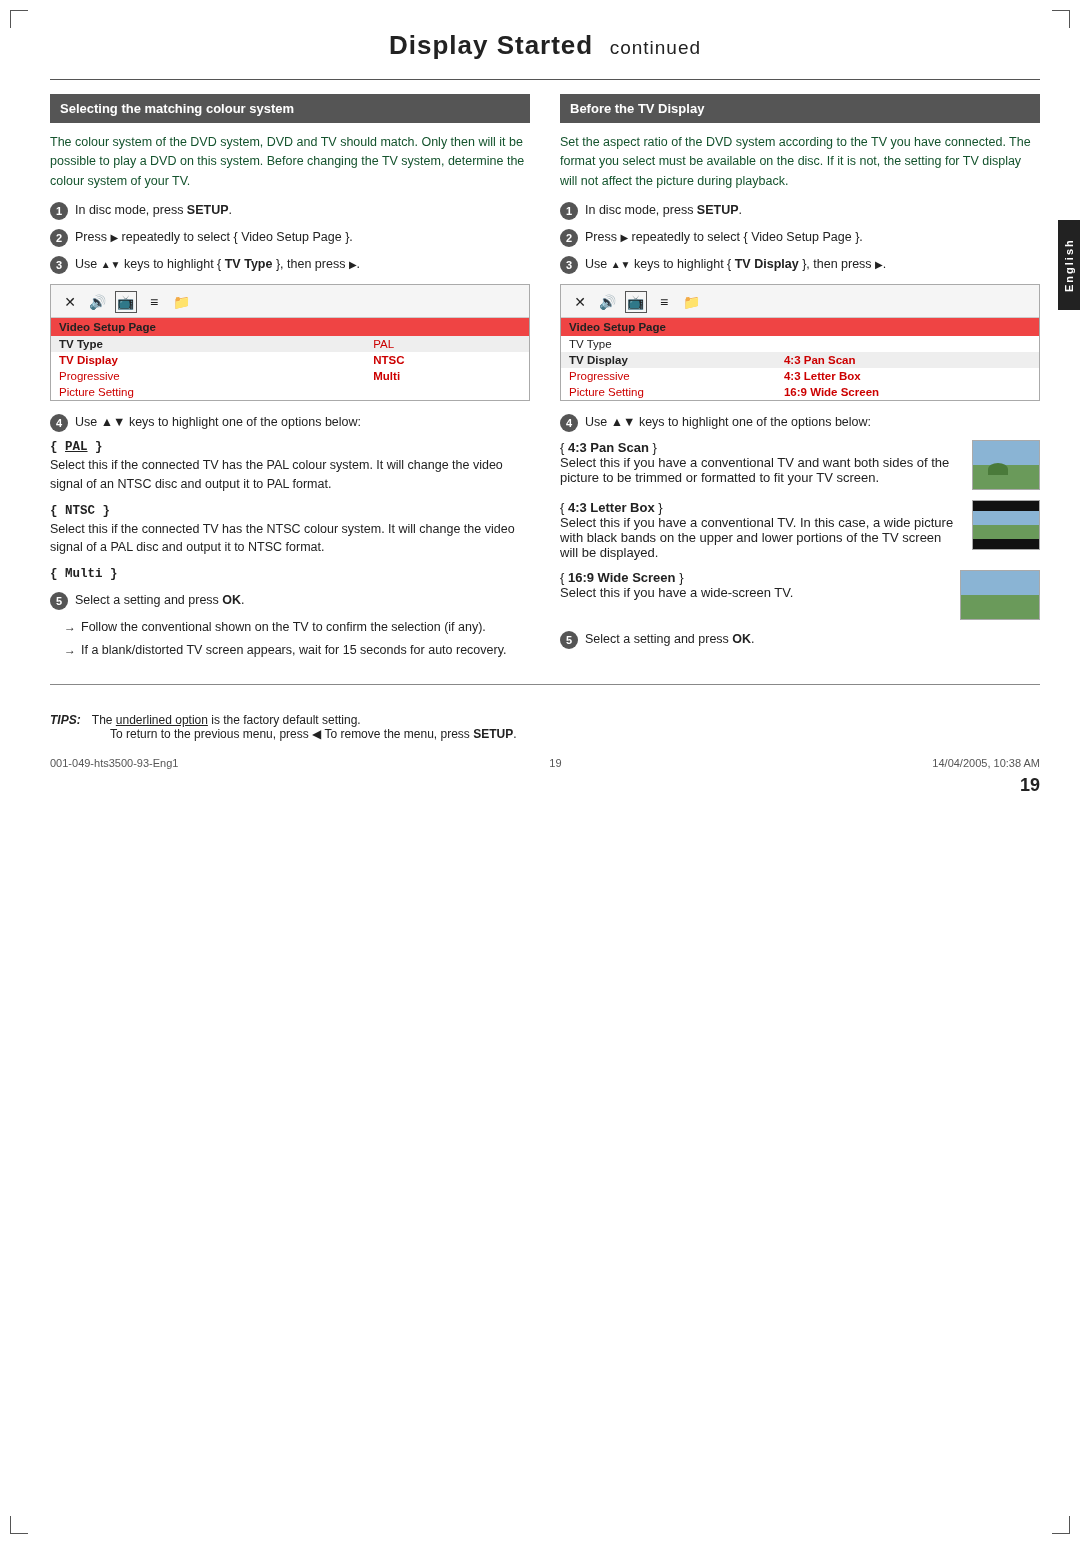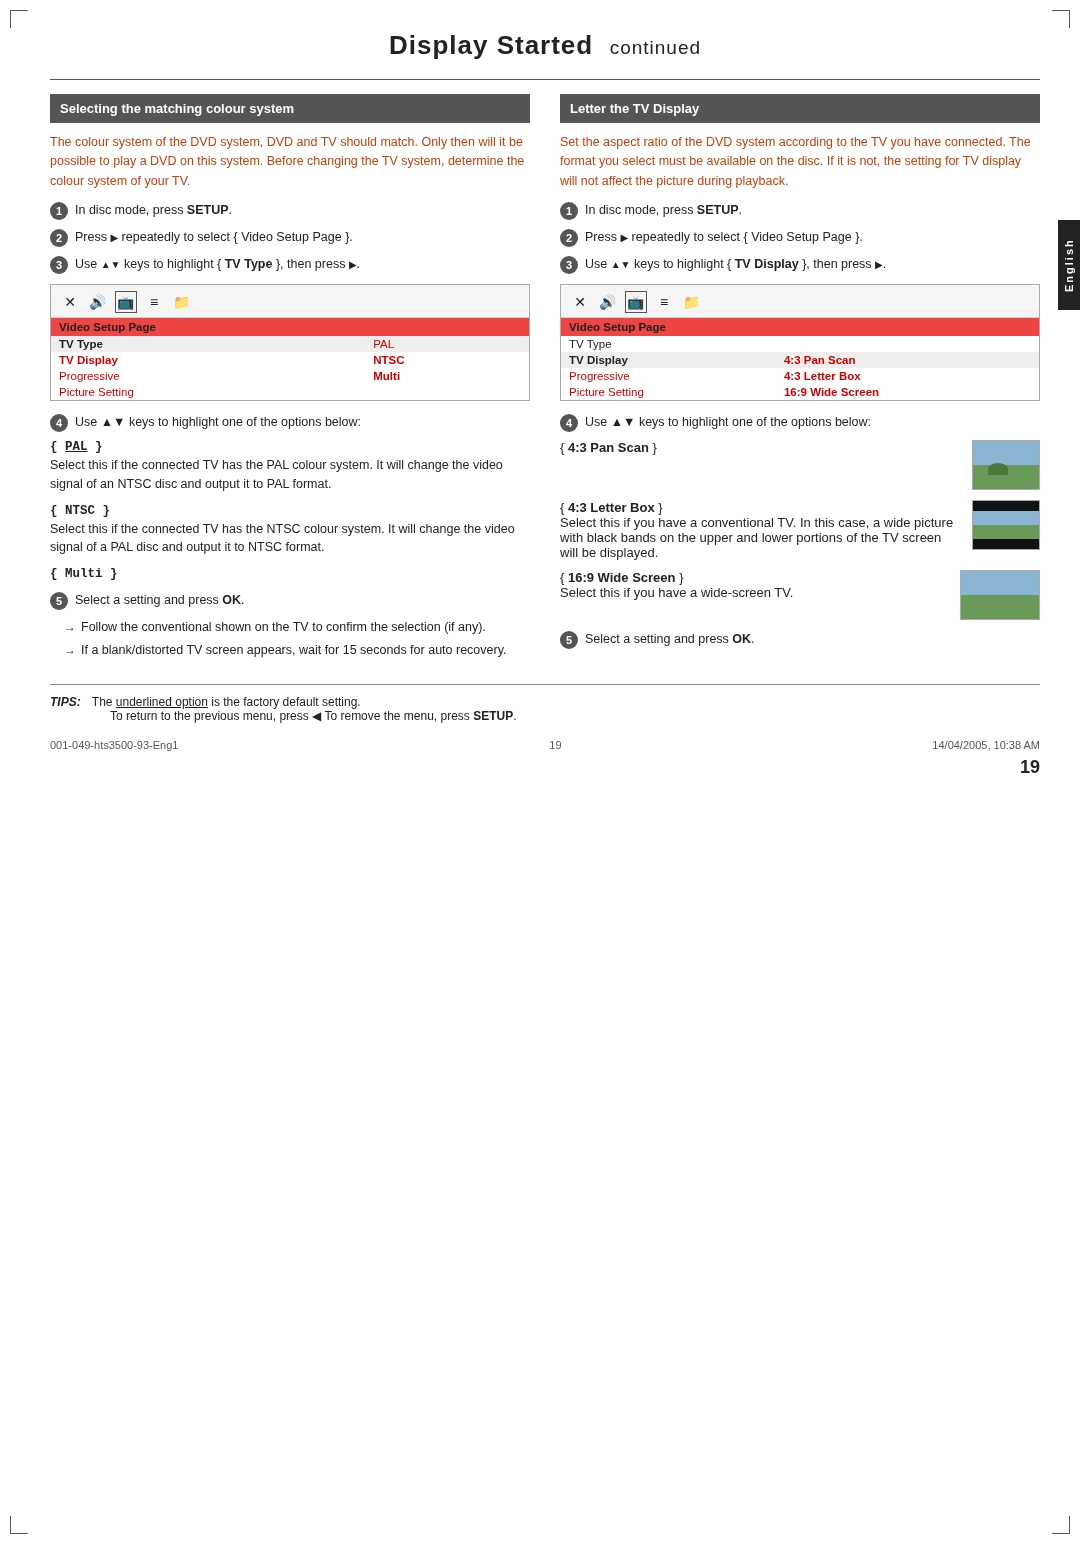--- a/index.html
+++ b/index.html
@@ -77,21 +77,21 @@
       font-size: 13px;
       padding: 7px 10px;
       margin-bottom: 10px;
     }
 
     
     .body-text {
       font-size: 12.5px;
       line-height: 1.55;
       margin-bottom: 10px;
-      color: #c2410c;
+      color: #14532d;
     }
 
     
     .step {
       display: flex;
       align-items: flex-start;
       margin-bottom: 8px;
       font-size: 12.5px;
       line-height: 1.5;
     }
@@ -237,21 +237,21 @@
     }
 
     
     .arrow-right::before { content: '▶'; font-size: 10px; }
     .arrow-up-down::before { content: '▲▼'; font-size: 10px; }
 
     
     .tips-section {
       margin-top: 20px;
       border-top: 1px solid #888;
-      padding-top: 10px;
+      padding-top: 28px;
       font-size: 12px;
     }
     .tips-label {
       font-weight: bold;
       font-style: italic;
       margin-right: 8px;
     }
     .underline { text-decoration: underline; }
 
     
@@ -393,21 +393,21 @@
         <span class="step-num">5</span>
         <span class="step-text">
           Select a setting and press <b>OK</b>.
         </span>
       </div>
       <div class="sub-arrow">Follow the conventional shown on the TV to confirm the selection (if any).</div>
       <div class="sub-arrow">If a blank/distorted TV screen appears, wait for 15 seconds for auto recovery.</div>
     </div>
 
     <div class="col">
-      <div class="section-header">Letter the TV Display</div>
+      <div class="section-header">Before the TV Display</div>
 
       <p class="body-text">Set the aspect ratio of the DVD system according to the TV you have connected. The format you select must be available on the disc. If it is not, the setting for TV display will not affect the picture during playback.</p>
 
       <div class="step">
         <span class="step-num">1</span>
         <span class="step-text">
           In disc mode, press <b>SETUP</b>.
         </span>
       </div>
 
@@ -461,20 +461,21 @@
       <div class="step">
         <span class="step-num">4</span>
         <span class="step-text">Use ▲▼ keys to highlight one of the options below:</span>
       </div>
 
       <div class="option-with-img">
         <div class="option-content">
           <div class="option-title">
             { <b>4:3 Pan Scan</b> }
           </div>
+          <p>Select this if you have a conventional TV and want both sides of the picture to be trimmed or formatted to fit your TV screen.</p>
         </div>
         <div class="option-img img-pan-scan"></div>
       </div>
 
       <div class="option-with-img">
         <div class="option-content">
           <div class="option-title">
             { <b>4:3 Letter Box</b> }
           </div>
           <p>Select this if you have a conventional TV. In this case, a wide picture with black bands on the upper and lower portions of the TV screen will be displayed.</p>

